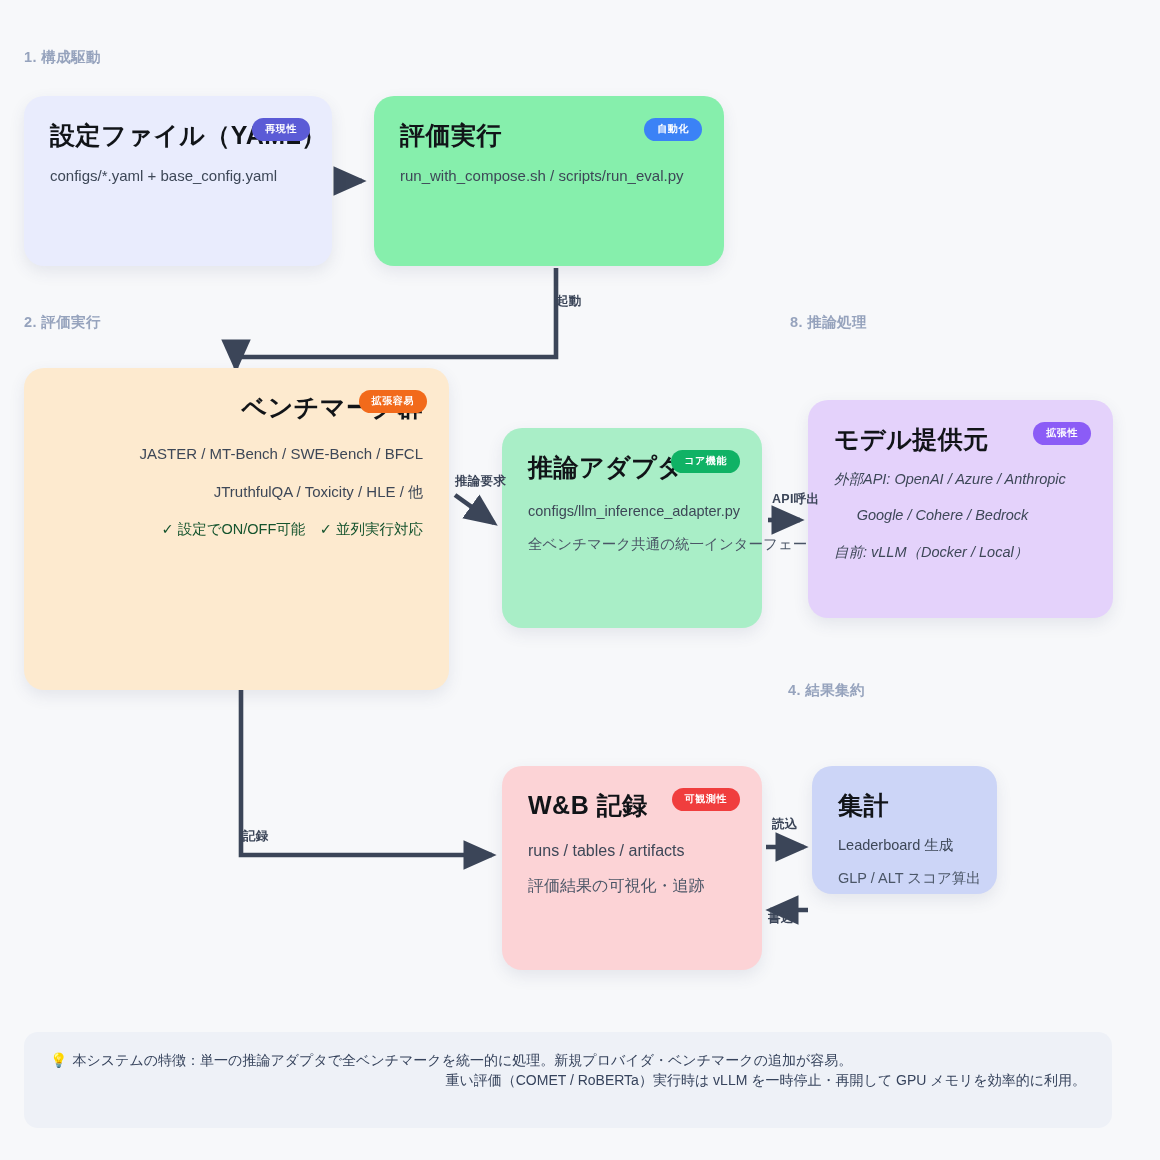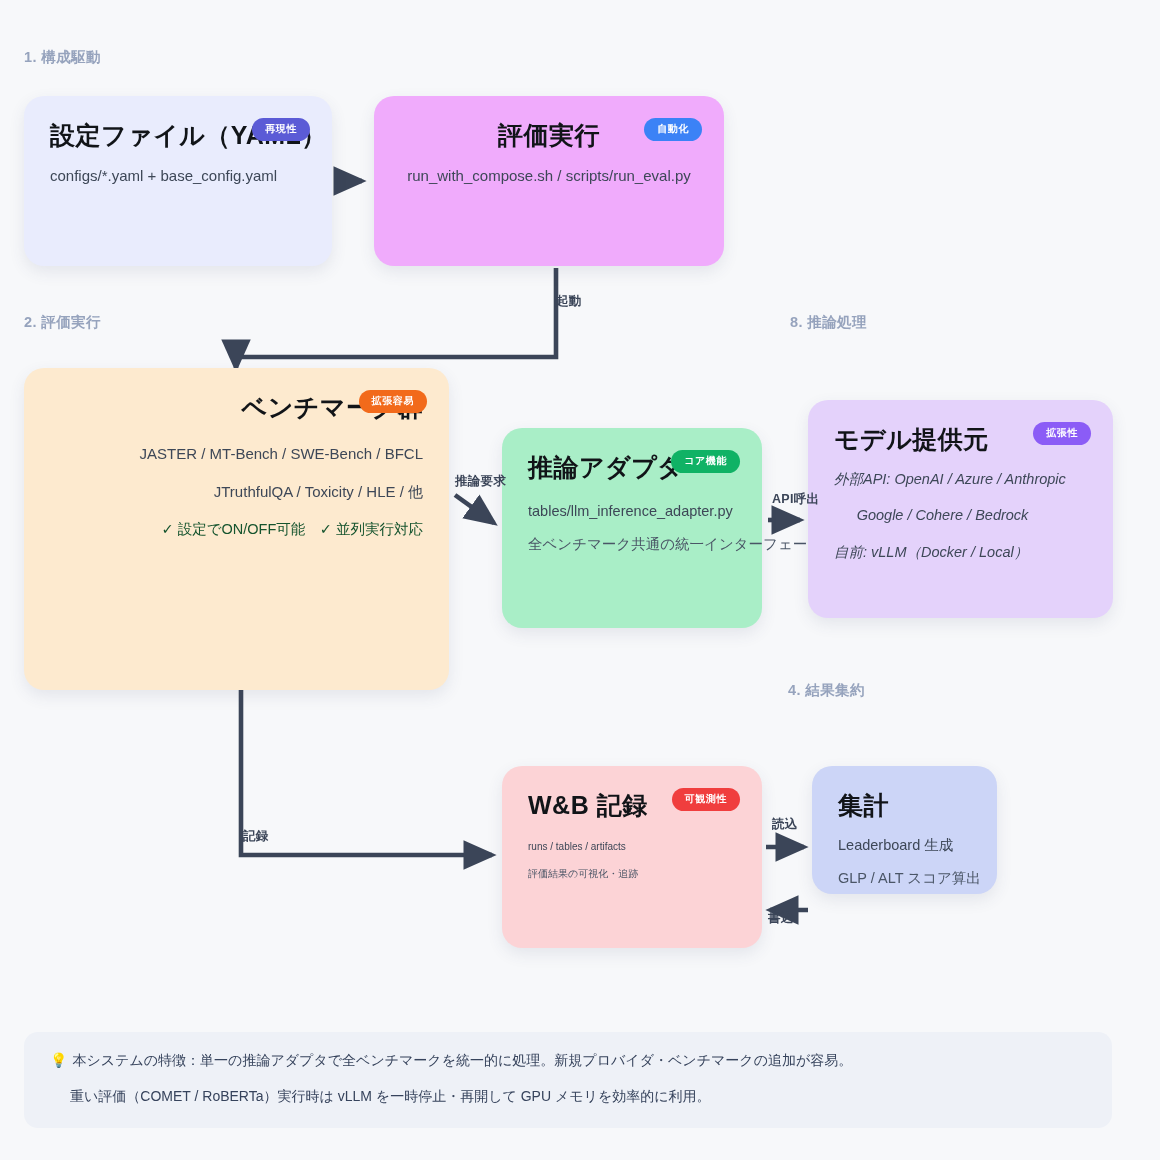--- a/index.html
+++ b/index.html
@@ -62,33 +62,33 @@
     white-space:nowrap;
     line-height:1;
   }
 
   
   #node-config    {left:24px;  top:96px;  width:308px; height:170px; background:#e9ecfd;}
   #node-run       {left:374px; top:96px;  width:350px; height:170px; background:#cfe0fb;}
   #node-bench     {left:24px;  top:368px; width:425px; height:322px; background:#fdeacf;text-align:right;}
   #node-adapter   {left:502px; top:428px; width:260px; height:200px; background:#a9eec7;}
   #node-provider  {left:808px; top:400px; width:305px; height:218px; background:#e4d2fb;}
-  #node-wandb     {left:502px; top:766px; width:260px; height:182px; background:#fcd3d6;}
+  #node-wandb     {left:502px; top:766px; width:260px; height:204px; background:#fcd3d6;}
   #node-agg       {left:812px; top:766px; width:185px; height:128px; background:#ccd5f7;}
 
   #node-adapter .title,#node-wandb .title{margin-bottom:20px;}
   #node-provider .lines{margin-top:4px;}
   #node-provider .line{font-size:14.5px;margin-bottom:17px;font-style:italic;}
   #node-provider .line.center{text-align:center;padding-right:36px;margin-top:16px;}
   #node-bench .title{margin-bottom:22px;}
   #node-bench .line{margin-bottom:18px;}
   #node-bench .check{font-size:14.5px;color:#14532d;margin-top:4px;}
   #node-agg .line{font-size:14.5px;}
   #node-adapter .line{font-size:14.5px;}
-  #node-wandb .line{font-size:10px;}
+  #node-wandb .line{font-size:16px;}
 
   
   .edge-label{
     position:absolute;
     font-size:12.5px;
     font-weight:700;
     color:#3b4558;
     white-space:nowrap;
     letter-spacing:.3px;
   }
@@ -105,21 +105,21 @@
     background:#eef1f7;
     border-radius:14px;
     padding:18px 26px;
   }
   #footnote .fl{
     font-size:14px;
     color:#36435c;
     line-height:1.45;
     white-space:nowrap;
   }
-  #footnote .fl.second{margin-top:16px;padding-left:20px;}
+  #footnote .fl.second{padding-left:20px;text-align:right;}
   #footnote .bulb{margin-right:5px;}
 </style>
 </head>
 <body style="background: rgb(247, 248, 250);">
 
 <div id="canvas">
 
   <svg id="wires" viewBox="0 0 1160 1160">
     <defs>
       <marker id="ah" markerWidth="9" markerHeight="9" refX="6.2" refY="3.2" orient="auto" markerUnits="strokeWidth">
@@ -146,38 +146,38 @@
   <div class="sec-label" style="left: 24px; top: 313px; color: rgb(150, 163, 189);">2. 評価実行</div>
   <div class="sec-label" style="left: 790px; top: 313px; color: rgb(150, 163, 189);">8. 推論処理</div>
   <div class="sec-label" style="left: 788px; top: 681px; color: rgb(150, 163, 189);">4. 結果集約</div>
 
   <div class="node" id="node-config" style="background: rgb(233, 236, 253);">
     <div class="title">設定ファイル（YAML）</div>
     <div class="badge" style="background: rgb(91, 91, 214);">再現性</div>
     <div class="line">configs/*.yaml + base_config.yaml</div>
   </div>
 
-  <div class="node" id="node-run" style="background: #f0abfc; text-align: center;">
+  <div class="node" id="node-run" style="background: #86efac;">
     <div class="title">評価実行</div>
     <div class="badge" style="background: rgb(59, 130, 246);">自動化</div>
     <div class="line">run_with_compose.sh / scripts/run_eval.py</div>
   </div>
 
   <div class="node" id="node-bench" style="background: rgb(253, 234, 207);">
     <div class="title">ベンチマーク群</div>
     <div class="badge" style="background: rgb(242, 106, 27);">拡張容易</div>
     <div class="line">JASTER / MT-Bench / SWE-Bench / BFCL</div>
     <div class="line">JTruthfulQA / Toxicity / HLE / 他</div>
     <div class="check">✓ 設定でON/OFF可能　✓ 並列実行対応</div>
   </div>
 
   <div class="node" id="node-adapter" style="background: rgb(169, 238, 199);">
     <div class="title">推論アダプタ</div>
     <div class="badge" style="background: rgb(16, 178, 101);">コア機能</div>
-    <div class="line">tables/llm_inference_adapter.py</div>
+    <div class="line">configs/llm_inference_adapter.py</div>
     <div class="line sub">全ベンチマーク共通の統一インターフェース</div>
   </div>
 
   <div class="node" id="node-provider" style="background: rgb(228, 210, 251);">
     <div class="title">モデル提供元</div>
     <div class="badge" style="background: rgb(139, 92, 246);">拡張性</div>
     <div class="lines">
       <div class="line">外部API: OpenAI / Azure / Anthropic</div>
       <div class="line center">Google / Cohere / Bedrock</div>
       <div class="line">自前: vLLM（Docker / Local）</div>

